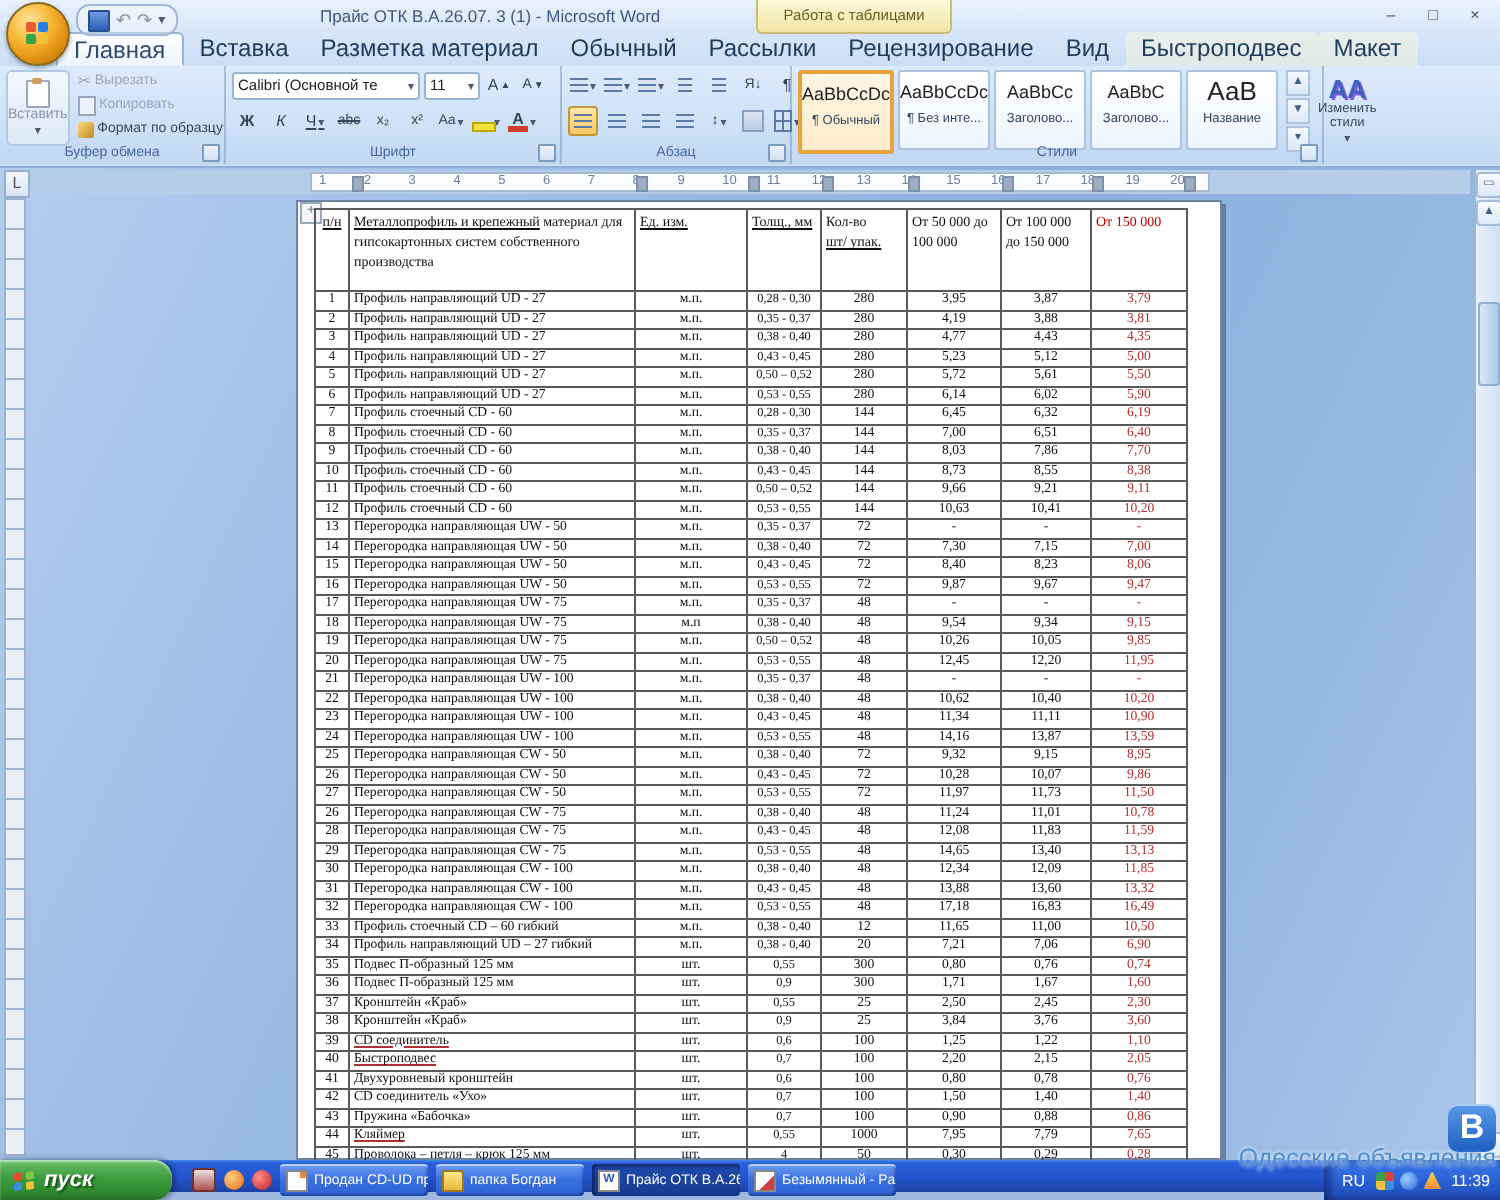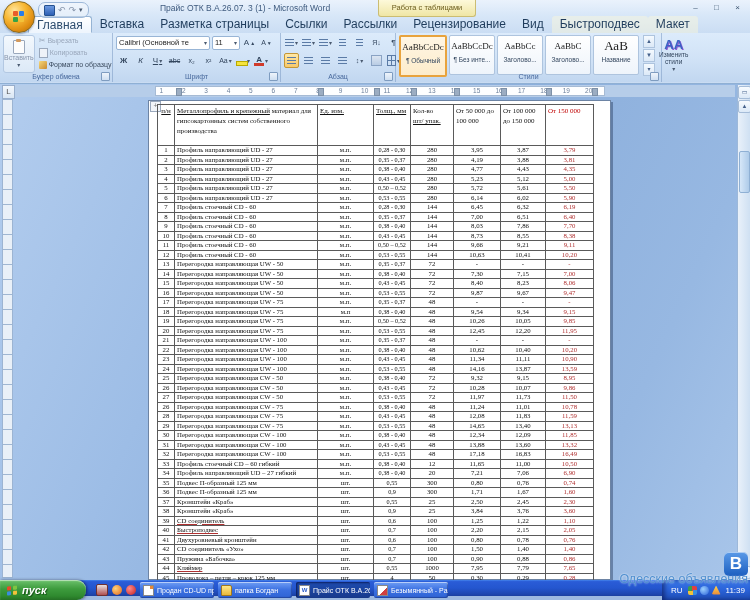--- a/index.html
+++ b/index.html
@@ -57,21 +57,21 @@
   
   .ic-lines{width:9px;height:8px;background:repeating-linear-gradient(to bottom,#5b7ba6 0,#5b7ba6 1px,transparent 1px,transparent 3px)}
   .ic-lines.sh{width:7px}
   .ic-borders{width:9px;height:9px;border:1px solid #5b7ba6;background:linear-gradient(#5b7ba6,#5b7ba6) center/100% 1px no-repeat,linear-gradient(#5b7ba6,#5b7ba6) center/1px 100% no-repeat}
   .ic-shade{width:9px;height:9px;border:1px solid #8aa3c4;background:linear-gradient(#dce6f2,#b9cce4)}
   .sel-on{background:linear-gradient(#ffe8a6,#f8c96a);border:1px solid #c49636;border-radius:2px}
 
   
   .stylebox{width:44px;height:38px;background:linear-gradient(#ffffff,#eef4fb);border:1px solid #aec4de;border-radius:2px;text-align:center;overflow:hidden;flex:none}
   .stylebox.sel{border:2px solid #e8a33d;background:linear-gradient(#fff6e4,#fdeccb)}
-  .spv{font-family:Liberation Serif, serif;font-size:9px;color:#222;line-height:20px;height:20px;white-space:nowrap}
+  .spv{font-family:Liberation Sans, sans-serif;font-size:9px;color:#222;line-height:20px;height:20px;white-space:nowrap}
   .spv.big{font-size:13px}
   .sname{font-size:6.5px;color:#33465e;white-space:nowrap}
   .sscroll{display:flex;flex-direction:column;gap:1px;margin:0 2px}
   .sscroll span{width:10px;height:11px;border:1px solid #aec4de;background:linear-gradient(#f4f9fe,#dcE9f7);font-size:6px;color:#44608a;text-align:center;line-height:10px}
   .chstyles{width:44px;height:40px;display:flex;flex-direction:column;align-items:center;justify-content:center;font-size:6.5px;color:#33465e;text-align:center}
   .aa-ic{font-size:13px;font-weight:bold;color:#3a62c4;text-shadow:1px 1px 0 #8a5ad0;line-height:13px}
 
   
   .edrow{display:flex;align-items:center;gap:3px;font-size:7.5px;color:#33465e;height:12px;white-space:nowrap}
   .ic-find{width:8px;height:8px;border:1.5px solid #3a62c4;border-radius:50%;position:relative}
@@ -711,22 +711,22 @@
   <div class="ctxgroup" style="z-index:6">Работа с таблицами</div>
   <div class="winbtns" style="z-index:6">
     <span>–</span>
     <span>□</span>
     <span>×</span>
   </div>
 
   <div class="tabs" id="tabs">
       <span class="tab active">Главная</span>
       <span class="tab">Вставка</span>
-      <span class="tab">Разметка страницы</span>
-      <span class="tab">Ссылки</span>
+      <span class="tab">Разметка материал</span>
+      <span class="tab">Обычный</span>
       <span class="tab">Рассылки</span>
       <span class="tab">Рецензирование</span>
       <span class="tab">Вид</span>
       <span class="tab ctx">Быстроподвес</span>
       <span class="tab ctx">Макет</span>
     </div>
 
   <div class="ribbon">
 
     <div class="group" style="width:113px">

